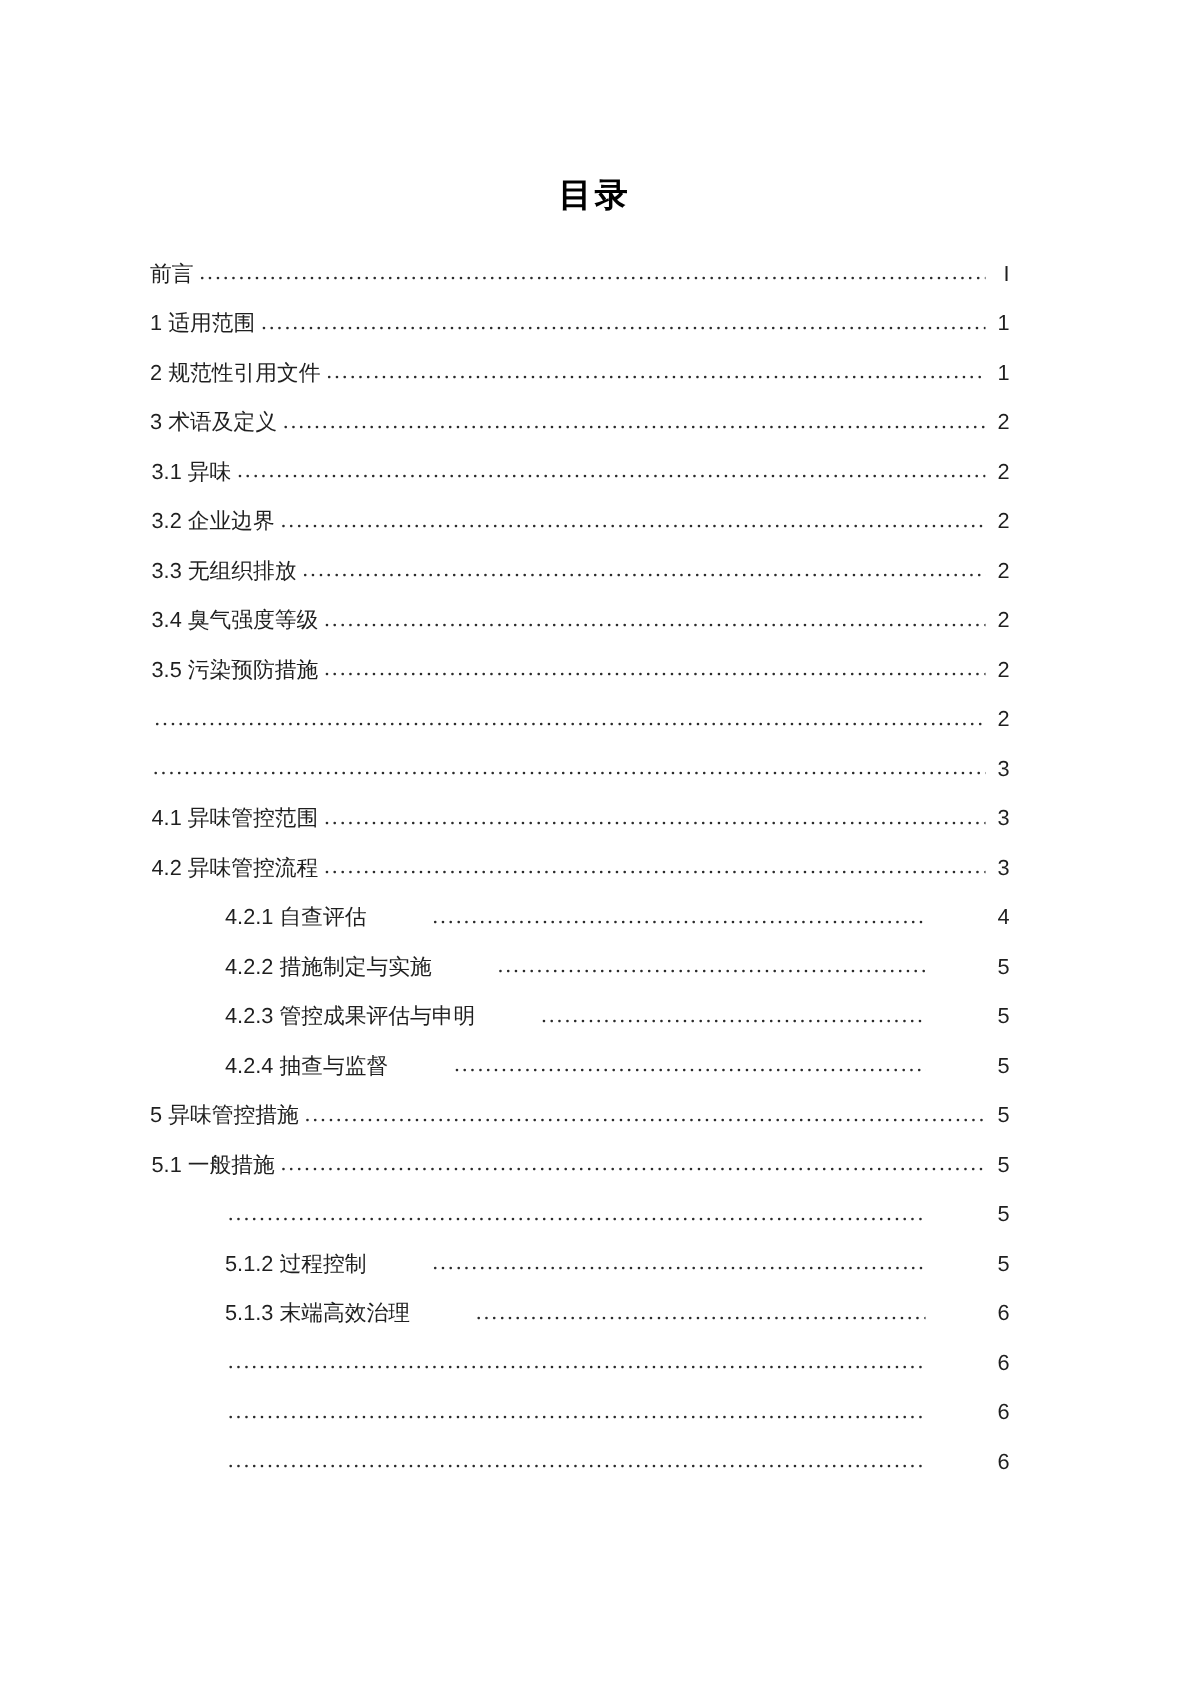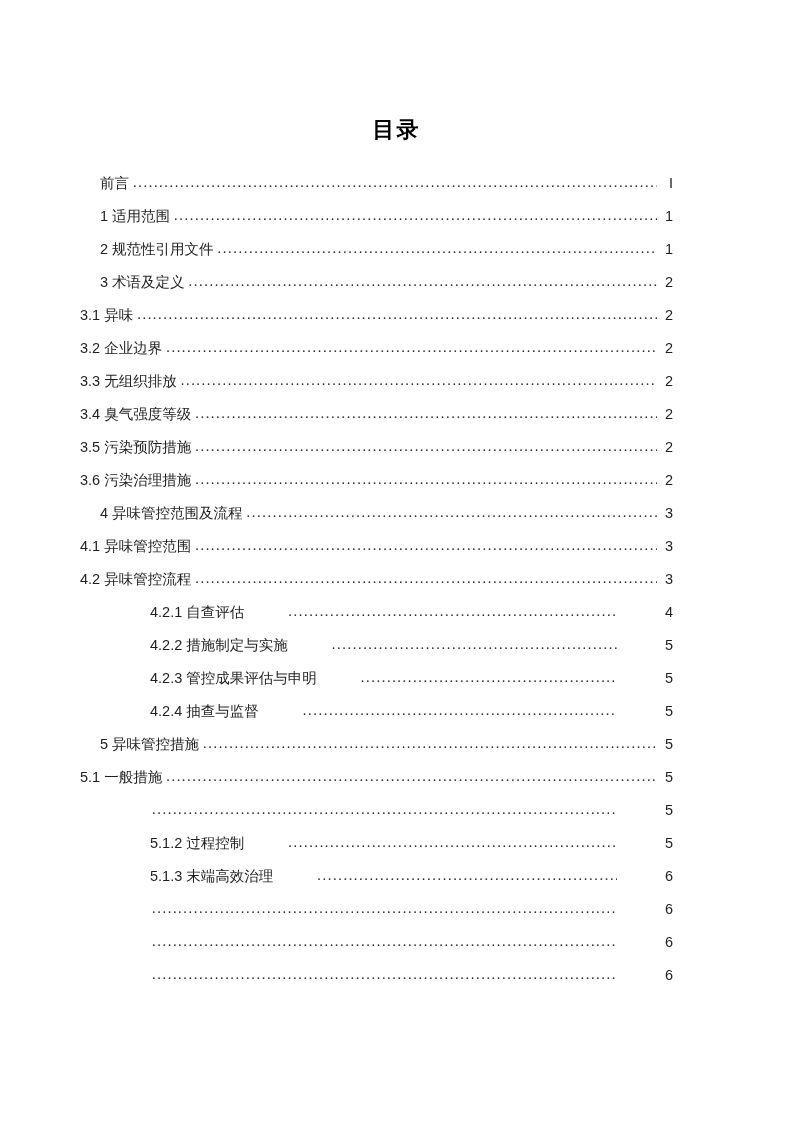--- a/index.html
+++ b/index.html
@@ -69,21 +69,21 @@
   .toc-entry .page-num {
     flex: 0 0 auto;
     text-align: right;
     min-width: 14px;
     font-family: "Liberation Sans", "DejaVu Sans", sans-serif;
     font-size: 14.5px;
     color: #1f1f1f;
   }
   
   .lvl-0 { margin-left: 100px; margin-right: 120px; }
-  .lvl-2 { margin-left: 80px; margin-right: 120px; }
+  .lvl-2 { margin-left: 101px; margin-right: 120px; }
   .lvl-3 { margin-left: 150px; margin-right: 120px; gap: 40px; }
 </style>
 </head>
 <body>
 
 <div class="page">
   <h1 class="toc-title">目录</h1>
   <ul class="toc-list">
       <li class="toc-entry lvl-0">
         <span class="label">前言</span>
@@ -124,26 +124,24 @@
         <span class="label">3.4 臭气强度等级</span>
         <span class="dots">........................................................................................................................................................................................................</span>
         <span class="page-num">2</span>
       </li>
       <li class="toc-entry lvl-2">
         <span class="label">3.5 污染预防措施</span>
         <span class="dots">........................................................................................................................................................................................................</span>
         <span class="page-num">2</span>
       </li>
       <li class="toc-entry lvl-2">
-        <span class="label">3.6 污染治理措施</span>
-        <span class="dots">........................................................................................................................................................................................................</span>
-        <span class="page-num">2</span>
-      </li>
-      <li class="toc-entry lvl-0">
-        <span class="label">4 异味管控范围及流程</span>
+        <span class="dots">........................................................................................................................................................................................................</span>
+        <span class="page-num">2</span>
+      </li>
+      <li class="toc-entry lvl-0">
         <span class="dots">........................................................................................................................................................................................................</span>
         <span class="page-num">3</span>
       </li>
       <li class="toc-entry lvl-2">
         <span class="label">4.1 异味管控范围</span>
         <span class="dots">........................................................................................................................................................................................................</span>
         <span class="page-num">3</span>
       </li>
       <li class="toc-entry lvl-2">
         <span class="label">4.2 异味管控流程</span>

